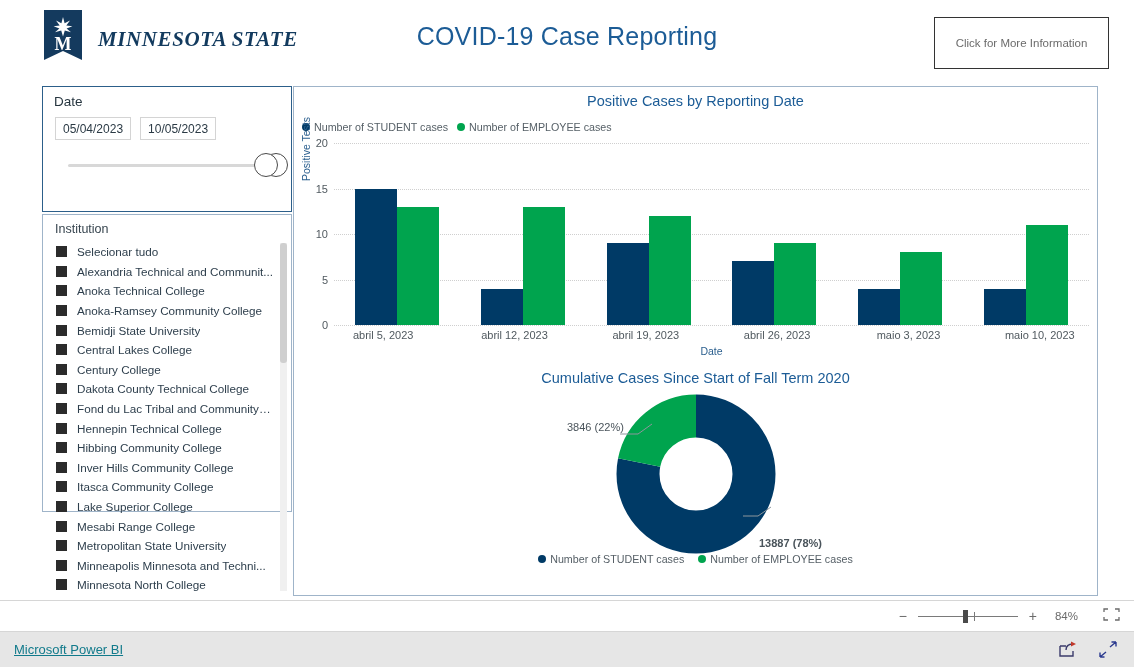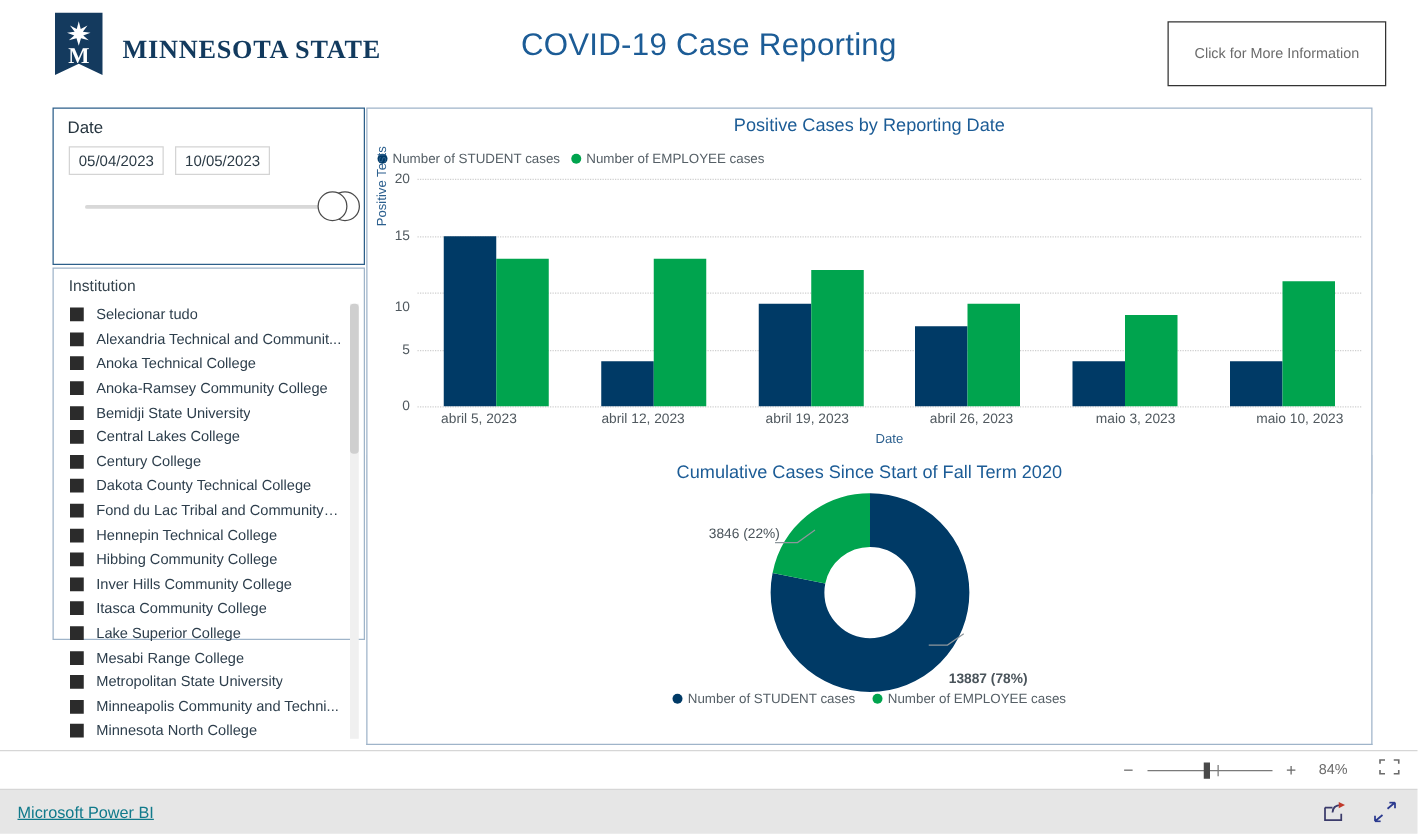--- a/index.html
+++ b/index.html
@@ -20,20 +20,21 @@
   .logo-wrap {
     position: absolute; left: 42px; top: 10px;
     display: flex; align-items: center; gap: 14px;
   }
   .logo-mark { width: 42px; height: 58px; display: block; }
   .logo-text {
     color: #123A5E; font-size: 21px; font-weight: bold;
     letter-spacing: 0.6px; font-variant: small-caps;
     font-family: "Liberation Serif", serif;
     white-space: nowrap;
+    font-style: italic;
   }
   .page-title {
     position: absolute; left: 0; top: 22px; width: 1134px;
     text-align: center; color: #1C5C96; font-size: 25px;
     font-weight: normal; letter-spacing: 0.2px;
   }
   .info-button {
     position: absolute; right: 25px; top: 17px;
     width: 175px; height: 52px;
     border: 1px solid #333333; background: #ffffff;
@@ -288,21 +289,21 @@
       <div class="inst-item">
         <span class="inst-check"></span>
         <span class="inst-name">Mesabi Range College</span>
       </div>
       <div class="inst-item">
         <span class="inst-check"></span>
         <span class="inst-name">Metropolitan State University</span>
       </div>
       <div class="inst-item">
         <span class="inst-check"></span>
-        <span class="inst-name">Minneapolis Community and Techni...</span>
+        <span class="inst-name">Minneapolis Minnesota and Techni...</span>
       </div>
       <div class="inst-item">
         <span class="inst-check"></span>
         <span class="inst-name">Minnesota North College</span>
       </div>
     </div>
   <div class="inst-scroll">
     <div class="inst-thumb"></div>
   </div>
 </div>
@@ -319,21 +320,21 @@
       <span>Number of EMPLOYEE cases</span>
     </div>
   </div>
   <div class="plot" id="bar-plot">
     <div class="y-axis-title">Positive Tests</div>
   <div class="gridline" style="top: 182px;"></div>
       <div class="y-tick" style="top: 182px;">0</div>
       <div class="gridline" style="top: 136.5px;"></div>
       <div class="y-tick" style="top: 136.5px;">5</div>
       <div class="gridline" style="top: 91px;"></div>
-      <div class="y-tick" style="top: 91px; margin-top: 12px;">10</div>
+      <div class="y-tick" style="top: 91px;">10</div>
       <div class="gridline" style="top: 45.5px;"></div>
       <div class="y-tick" style="top: 45.5px;">15</div>
       <div class="gridline" style="top: 0px;"></div>
       <div class="y-tick" style="top: 0px;">20</div>
       <div class="bars-area">
         <div class="bar-group">
           <div class="bar student" style="height: 136.5px; background: rgb(0, 58, 102);"></div>
           <div class="bar employee" style="height: 118.3px; background: rgb(0, 164, 78);"></div>
         </div>
         <div class="bar-group">

